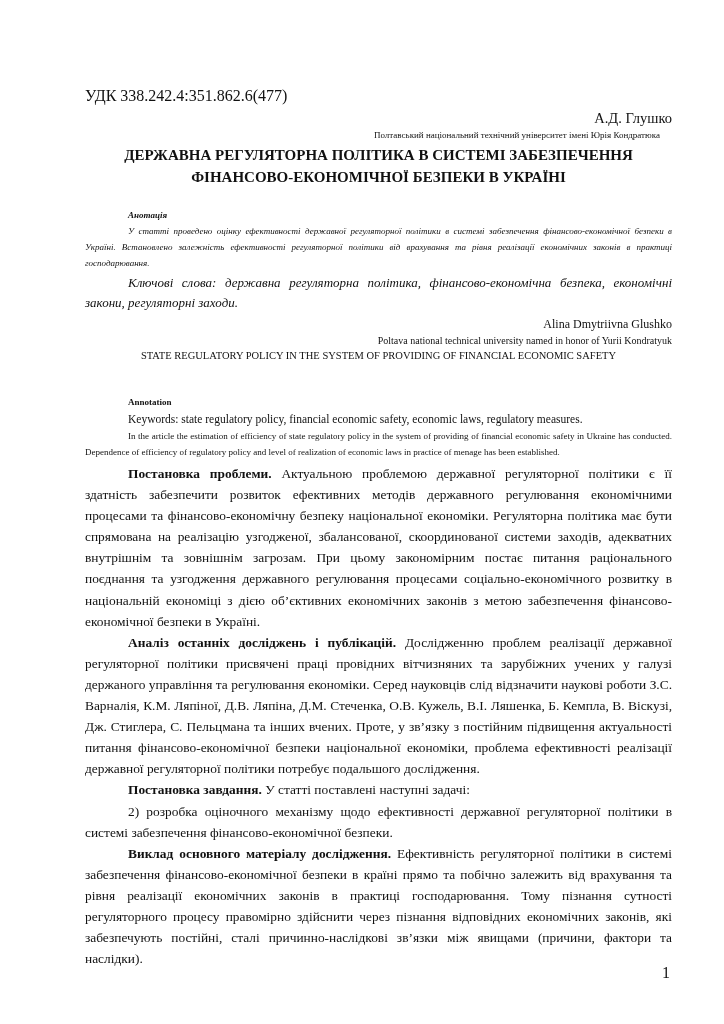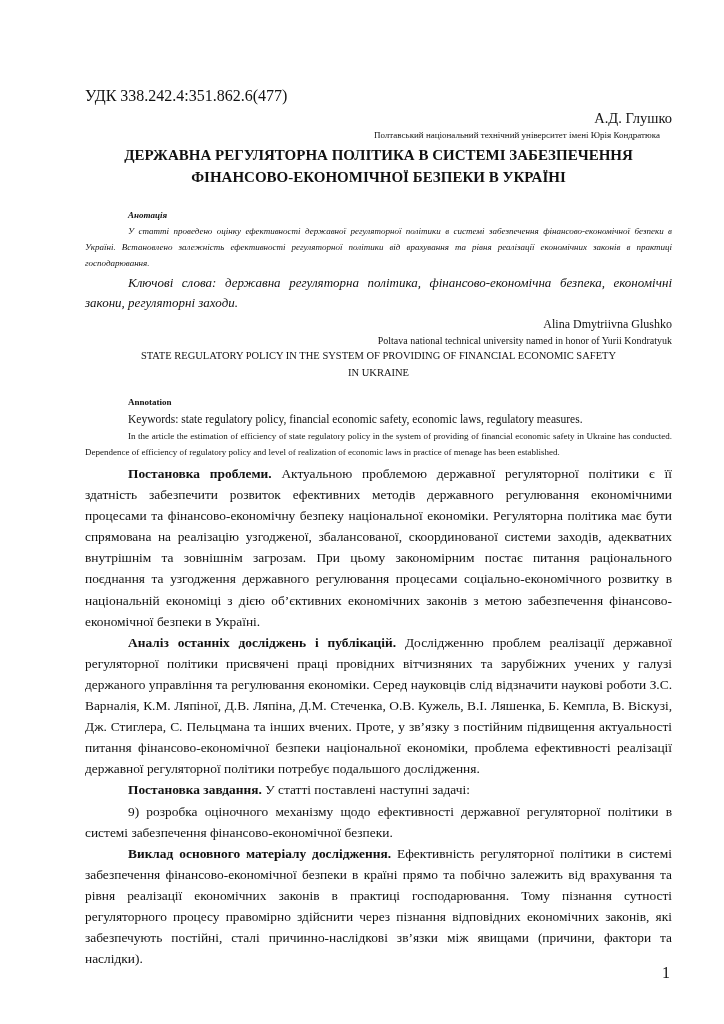--- a/index.html
+++ b/index.html
@@ -41,31 +41,30 @@
   <div class="abs-ua">
     <div class="abs-head">Анотація</div>
     <div class="indent">У статті проведено оцінку ефективності державної регуляторної політики в системі забезпечення фінансово-економічної безпеки в Україні. Встановлено залежність ефективності регуляторної політики від врахування та рівня реалізації економічних законів в практиці господарювання.</div>
     <div class="indent kw-ua">Ключові слова: державна регуляторна політика, фінансово-економічна безпека, економічні закони, регуляторні заходи.</div>
   </div>
 
   <div class="author-en">Alina Dmytriivna Glushko</div>
   <div class="affil-en">Poltava national technical university named in honor of  Yurii Kondratyuk</div>
   <div class="title-en">
     <div>STATE REGULATORY POLICY IN THE SYSTEM OF PROVIDING OF FINANCIAL ECONOMIC SAFETY</div>
-    <div>IN UKRAINE</div>
   </div>
 
   <div class="abs-en">
     <div class="abs-head">Annotation</div>
     <div class="indent kw-en">Keywords: state regulatory policy, financial economic safety, economic laws, regulatory measures.</div>
     <div class="indent">In the article the estimation of efficiency of state  regulatory policy in the system of providing of financial economic safety in Ukraine has conducted. Dependence of efficiency of regulatory policy and level of realization of economic laws in practice of menage has been established.</div>
   </div>
 
   <div class="body">
     <p><b>Постановка проблеми.</b><span> Актуальною проблемою державної регуляторної політики є її здатність забезпечити розвиток ефективних методів державного регулювання економічними процесами та фінансово-економічну безпеку національної економіки. Регуляторна політика має бути спрямована на реалізацію узгодженої, збалансованої, скоординованої системи заходів, адекватних внутрішнім та зовнішнім загрозам. При цьому закономірним постає питання раціонального поєднання та узгодження державного регулювання процесами соціально-економічного розвитку в національній економіці з дією об’єктивних економічних законів з метою забезпечення фінансово-економічної безпеки в Україні.</span></p>
     <p><b>Аналіз останніх досліджень і публікацій.</b><span> Дослідженню проблем реалізації державної регуляторної політики присвячені праці провідних вітчизняних та зарубіжних учених у галузі держаного управління та регулювання  економіки. Серед науковців слід відзначити наукові роботи З.С. Варналія, К.М. Ляпіної, Д.В. Ляпіна, Д.М. Стеченка, О.В. Кужель, В.І. Ляшенка, Б. Кемпла, В. Віскузі, Дж. Стиглера, С. Пельцмана та інших вчених. Проте, у зв’язку з постійним підвищення актуальності питання фінансово-економічної безпеки національної економіки, проблема ефективності реалізації державної регуляторної політики потребує подальшого дослідження.</span></p>
     <p><b>Постановка завдання.</b><span> У статті поставлені наступні задачі:</span></p>
-    <p>9) розробка оціночного механізму щодо ефективності державної регуляторної політики в системі забезпечення фінансово-економічної безпеки.</p>
+    <p>2) розробка оціночного механізму щодо ефективності державної регуляторної політики в системі забезпечення фінансово-економічної безпеки.</p>
     <p><b>Виклад основного матеріалу дослідження.</b><span> Ефективність регуляторної політики в системі забезпечення фінансово-економічної безпеки в країні прямо та побічно залежить від врахування та рівня реалізації економічних законів в практиці господарювання. Тому пізнання сутності регуляторного процесу правомірно здійснити через пізнання відповідних економічних законів, які забезпечують постійні, сталі причинно-наслідкові зв’язки між явищами (причини, фактори та наслідки).</span></p>
   </div>
 </div>
 
 <div class="pagenum">1</div>
 
 </body></html>

